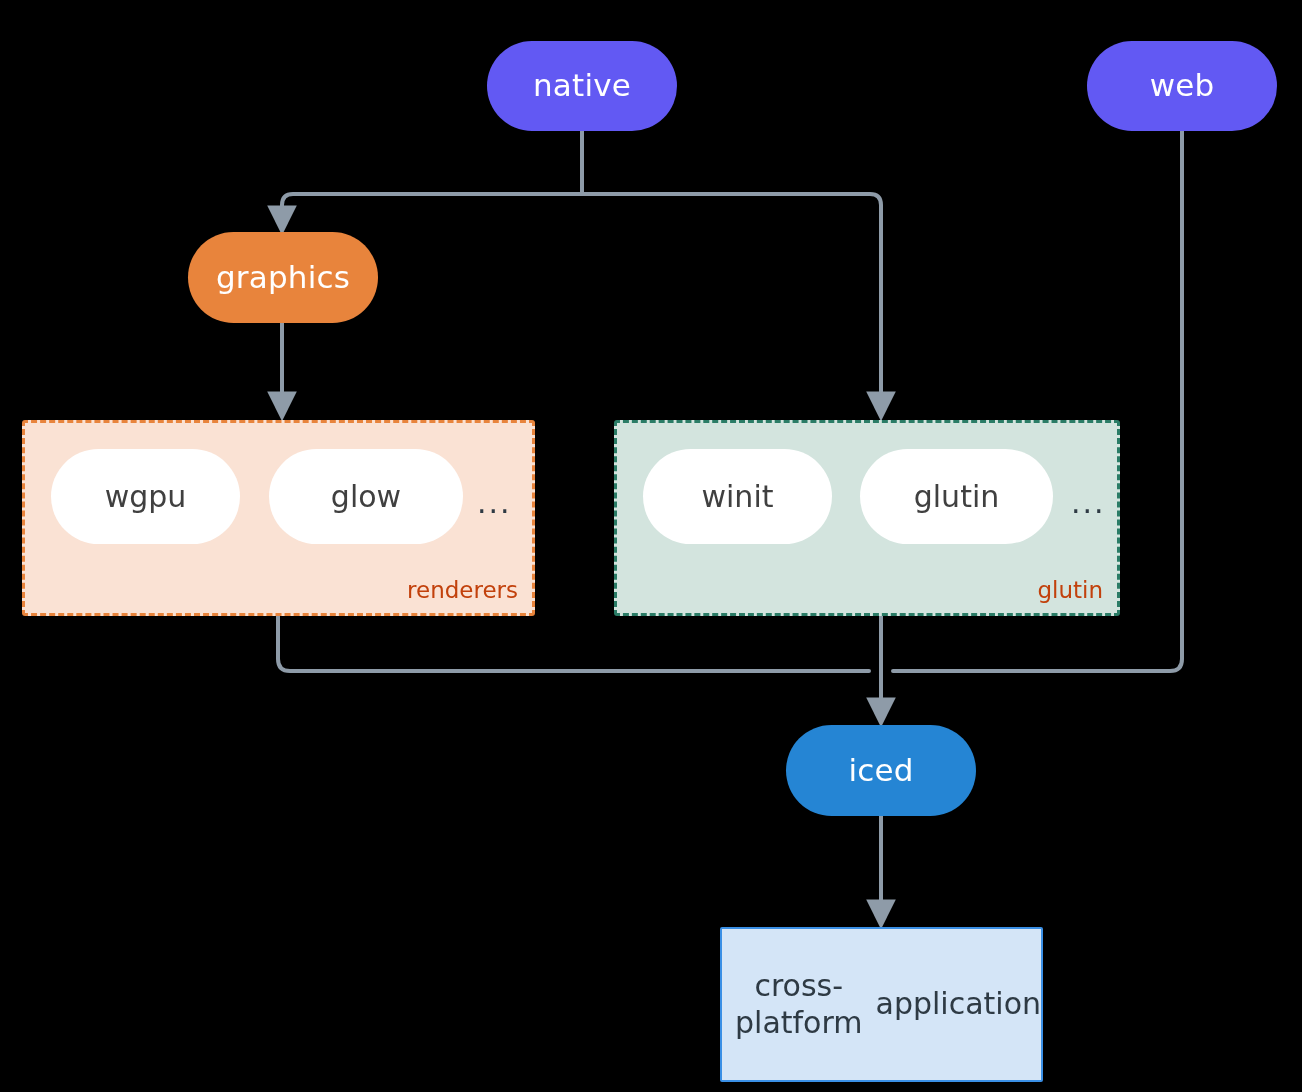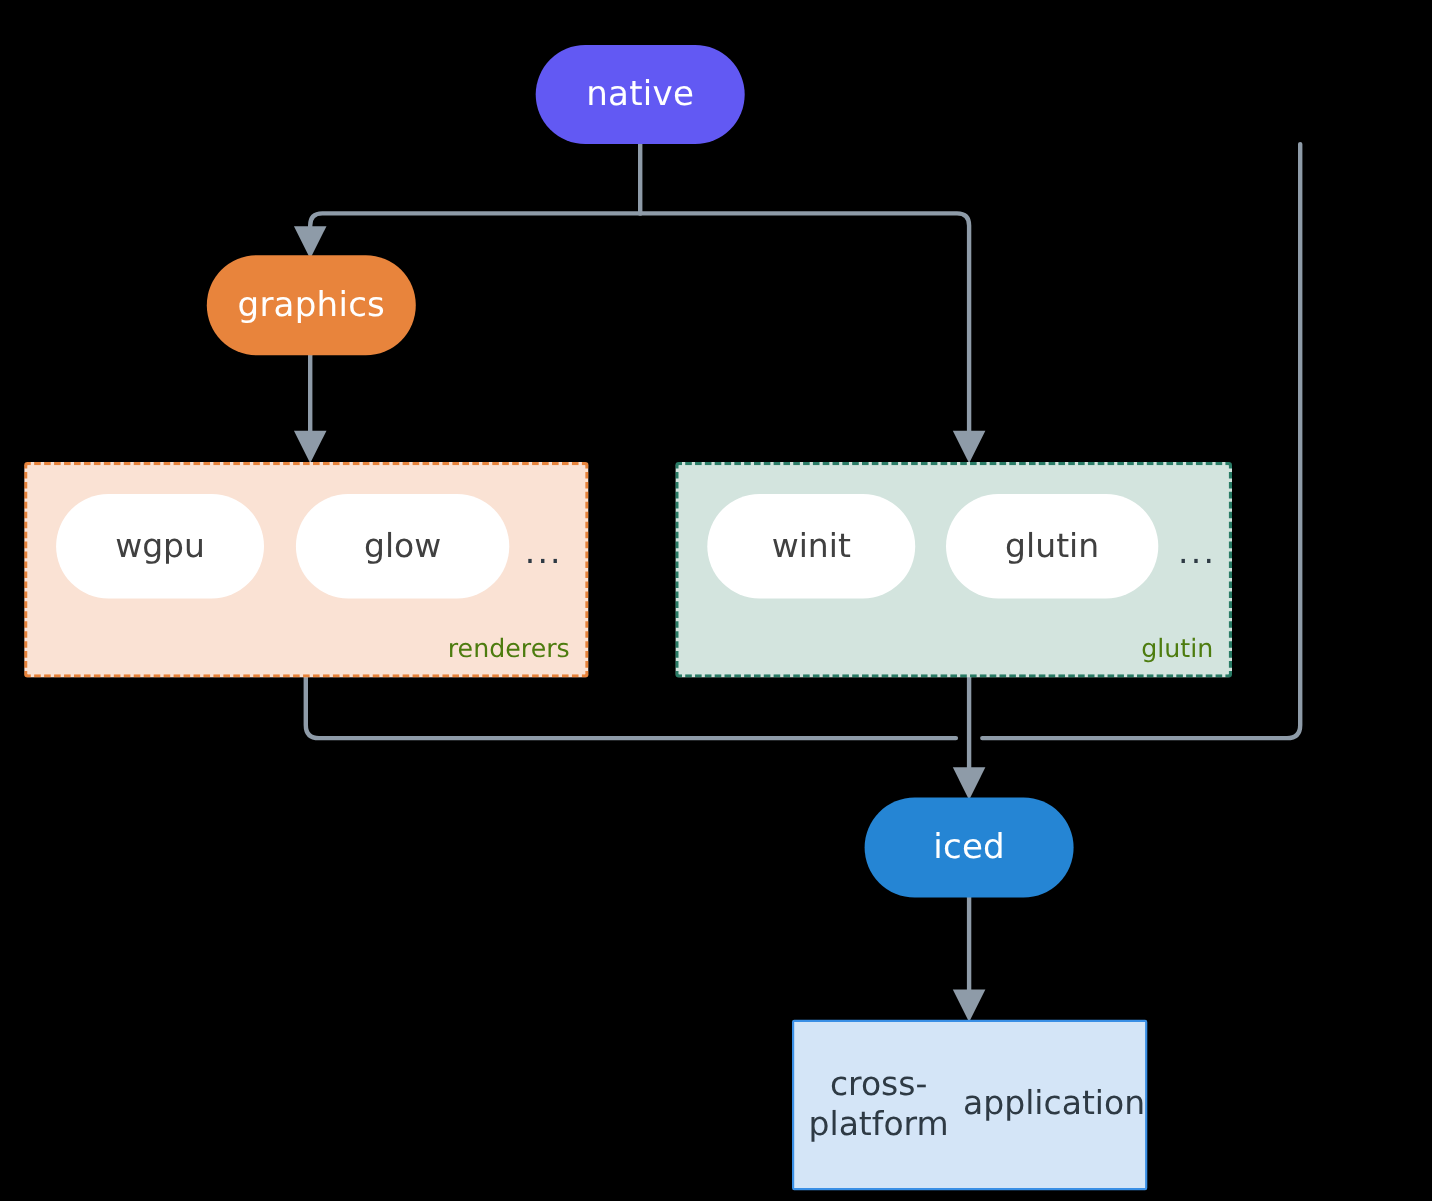--- a/index.html
+++ b/index.html
@@ -88,21 +88,21 @@
     left: 614px; top: 406px; width: 506px; height: 196px;
     background: #D3E4DE;
     border: 3px dashed #2A7C66;
     padding-left: 18px;
   }
   .group-label {
     position: absolute;
     right: 14px;
     bottom: 10px;
     font-size: 23px;
-    color: #4d7c0f;
+    color: #c2410c;
   }
 
   
   .leaf {
     position: absolute;
     display: flex;
     align-items: center;
     justify-content: center;
     background: #FFFFFF;
     border-radius: 999px;
@@ -155,20 +155,23 @@
       <path d="M881,602 L881,698" marker-end="url(#arrow)"></path>
 
       <path d="M881,802 L881,900" marker-end="url(#arrow)"></path>
     </g>
   </svg>
 
   <div class="node pill-node node-native">
     <span>native</span>
   </div>
 
+  <div class="node pill-node node-web">
+    <span>web</span>
+  </div>
 
   <div class="node pill-node node-graphics">
     <span>graphics</span>
   </div>
 
   <div class="group group-renderers">
     <div class="leaf leaf-0">
       <span>wgpu</span>
     </div>
     <div class="leaf leaf-1">

